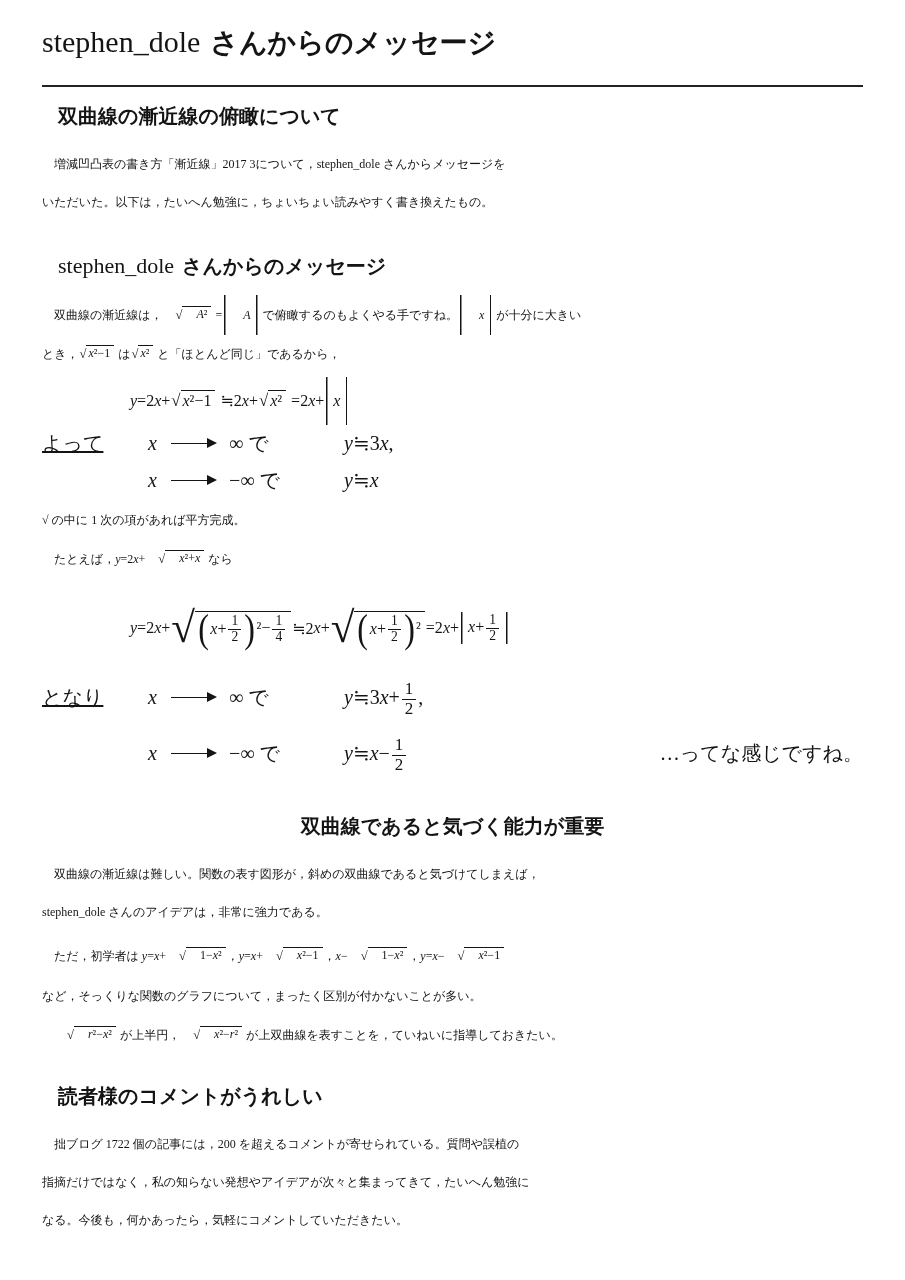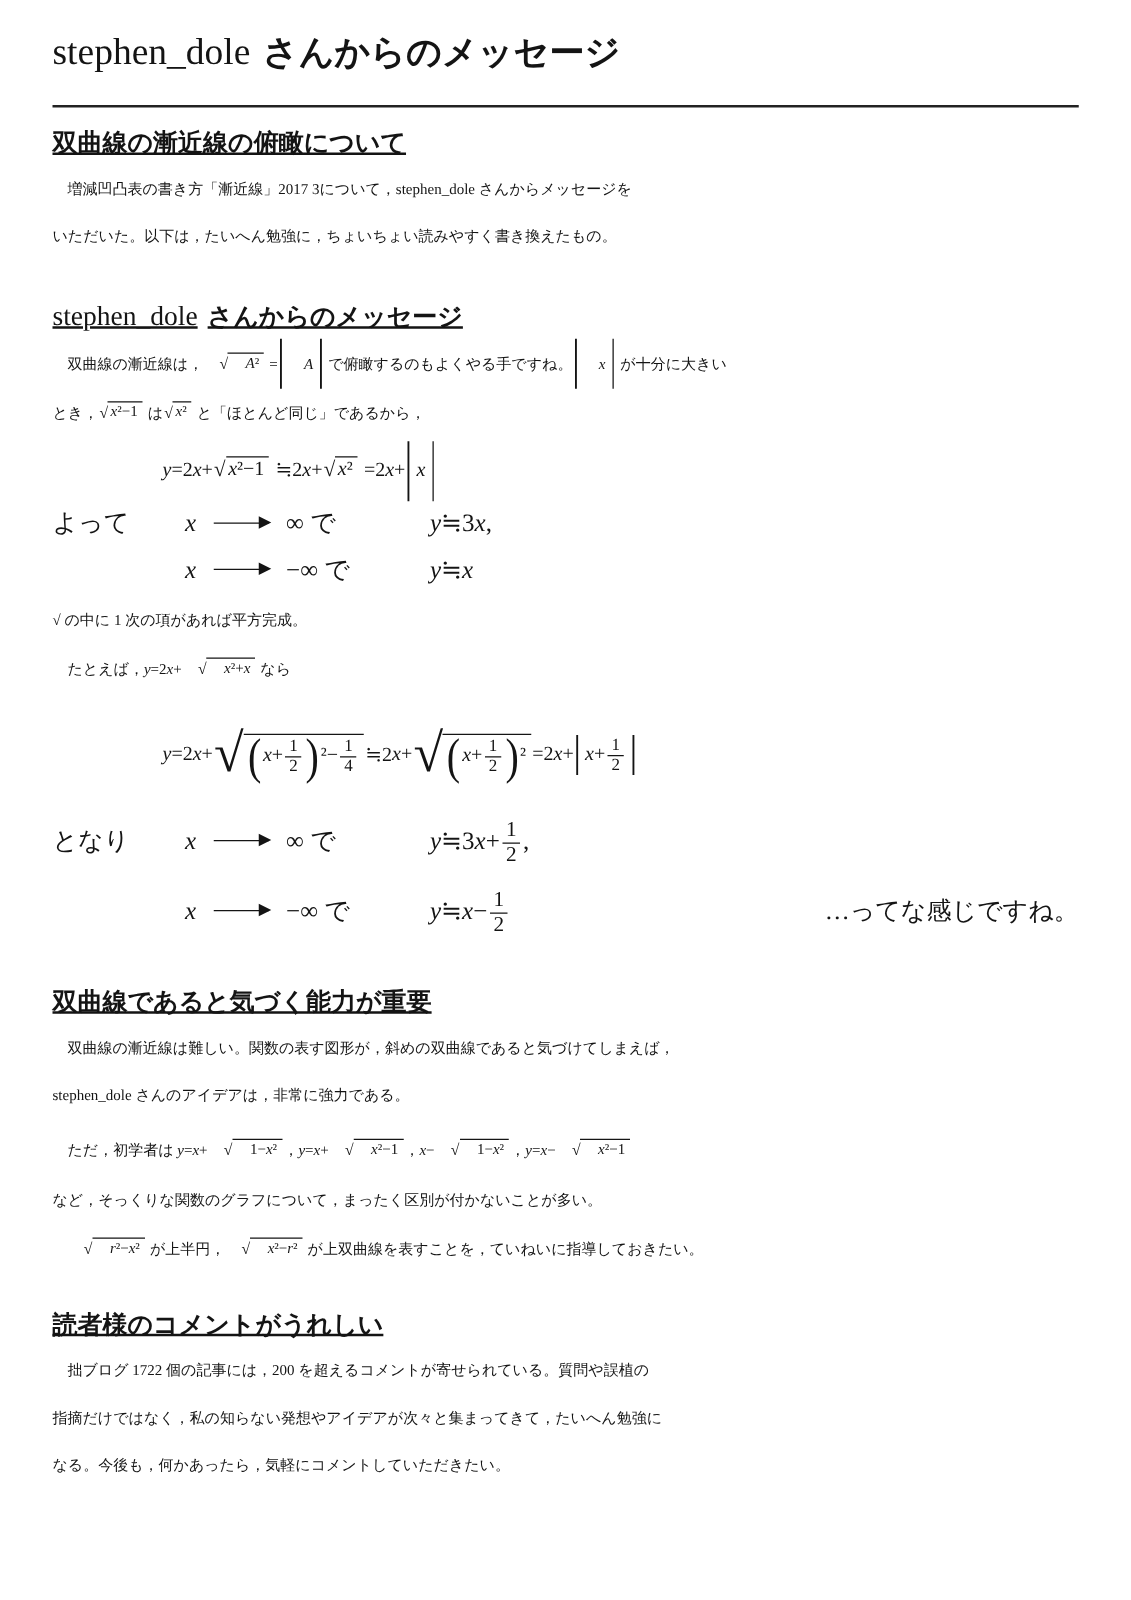--- a/index.html
+++ b/index.html
@@ -11,38 +11,38 @@
   .page { padding:24px 42px 0 42px; }
 
   
   h1 { margin:0; font-weight:normal; font-size:30px; line-height:36px; }
   h1 .t-latin { font-family:"Liberation Serif","DejaVu Serif",serif; }
   h1 .t-jp { font-family:"Liberation Sans","DejaVu Sans",sans-serif; font-weight:700; font-size:28px; margin-left:10px; }
 
   .rule { border:none; border-top:2px solid #222; margin:24px 0 0 0; }
 
   
-  .sec-h { font-family:"Liberation Sans","DejaVu Sans",sans-serif; font-weight:700; font-size:20px; line-height:26px; margin:0;text-decoration:underline; }
+  .sec-h { font-family:"Liberation Sans","DejaVu Sans",sans-serif; font-weight:700; font-size:20px; line-height:26px; margin:16px; }
   .sec-h .t-latin { font-family:"Liberation Serif","DejaVu Serif",serif; font-weight:normal; font-size:22px; }
   .sec-h .t-jp { margin-left:8px; }
 
   
   .line { font-size:12px; line-height:38px; }
   .mathline { font-family:"Liberation Serif","DejaVu Serif","DejaVu Sans",serif; }
   .indent { text-indent:1em; }
   .para { margin:4px 0 0 0; }
 
   
   .display { margin-left:88px; font-size:16px; }
   .f1 { margin-top:4px; line-height:46px; }
   .bigf { margin-top:12px; min-height:74px; display:flex; align-items:center; }
 
   
   .rel { display:flex; align-items:baseline; font-size:20px; line-height:37px; margin:0; }
-  .rel .lead { width:106px; flex:none; }
+  .rel .lead { width:106px; flex:none;text-decoration:underline; }
   .rel .arrowpart { width:196px; flex:none; }
   .rel .rhs { flex:none; }
   .rel .tail { margin-left:auto; }
   .rel-tall { line-height:48px; }
 
   
   i.v { font-style:italic; font-family:"Liberation Serif","DejaVu Serif",serif; }
   .sqrt { display:inline-flex; align-items:flex-end; margin:0 1px; }
   .sqrt .rad { line-height:1; font-size:1.05em; }
   .sqrt .vinc { border-top:1.6px solid currentColor; line-height:1.1; padding:1px 4px 0 2px; }
@@ -60,21 +60,21 @@
   .pgroup { display:inline-flex; align-items:center; vertical-align:middle; }
   .pgroup .paren { line-height:1; }
   .pgroup.big .paren { font-size:2.5em; line-height:0.8; transform:scaleX(0.8); font-weight:300; }
   .larr { display:inline-block; width:44px; height:1.5px; background:currentColor; vertical-align:middle; margin:0 9px 4px 9px; position:relative; }
   .larr::after {
     content:""; position:absolute; right:-2px; top:-4.7px; width:0; height:0;
     border-left:10px solid currentColor; border-top:5px solid transparent; border-bottom:5px solid transparent;
   }
 
   .gap-s2 { margin-top:32px; }
-  .gap-s3 { margin-top:36px; }
+  .gap-s3 { margin-top:36px;text-align:center; }
   .gap-s4 { margin-top:28px; }
 </style>
 </head>
 <body>
 
 <div class="page">
 
   <h1>
     <span class="t-latin">stephen_dole</span><span class="t-jp">さんからのメッセージ</span>
   </h1>

